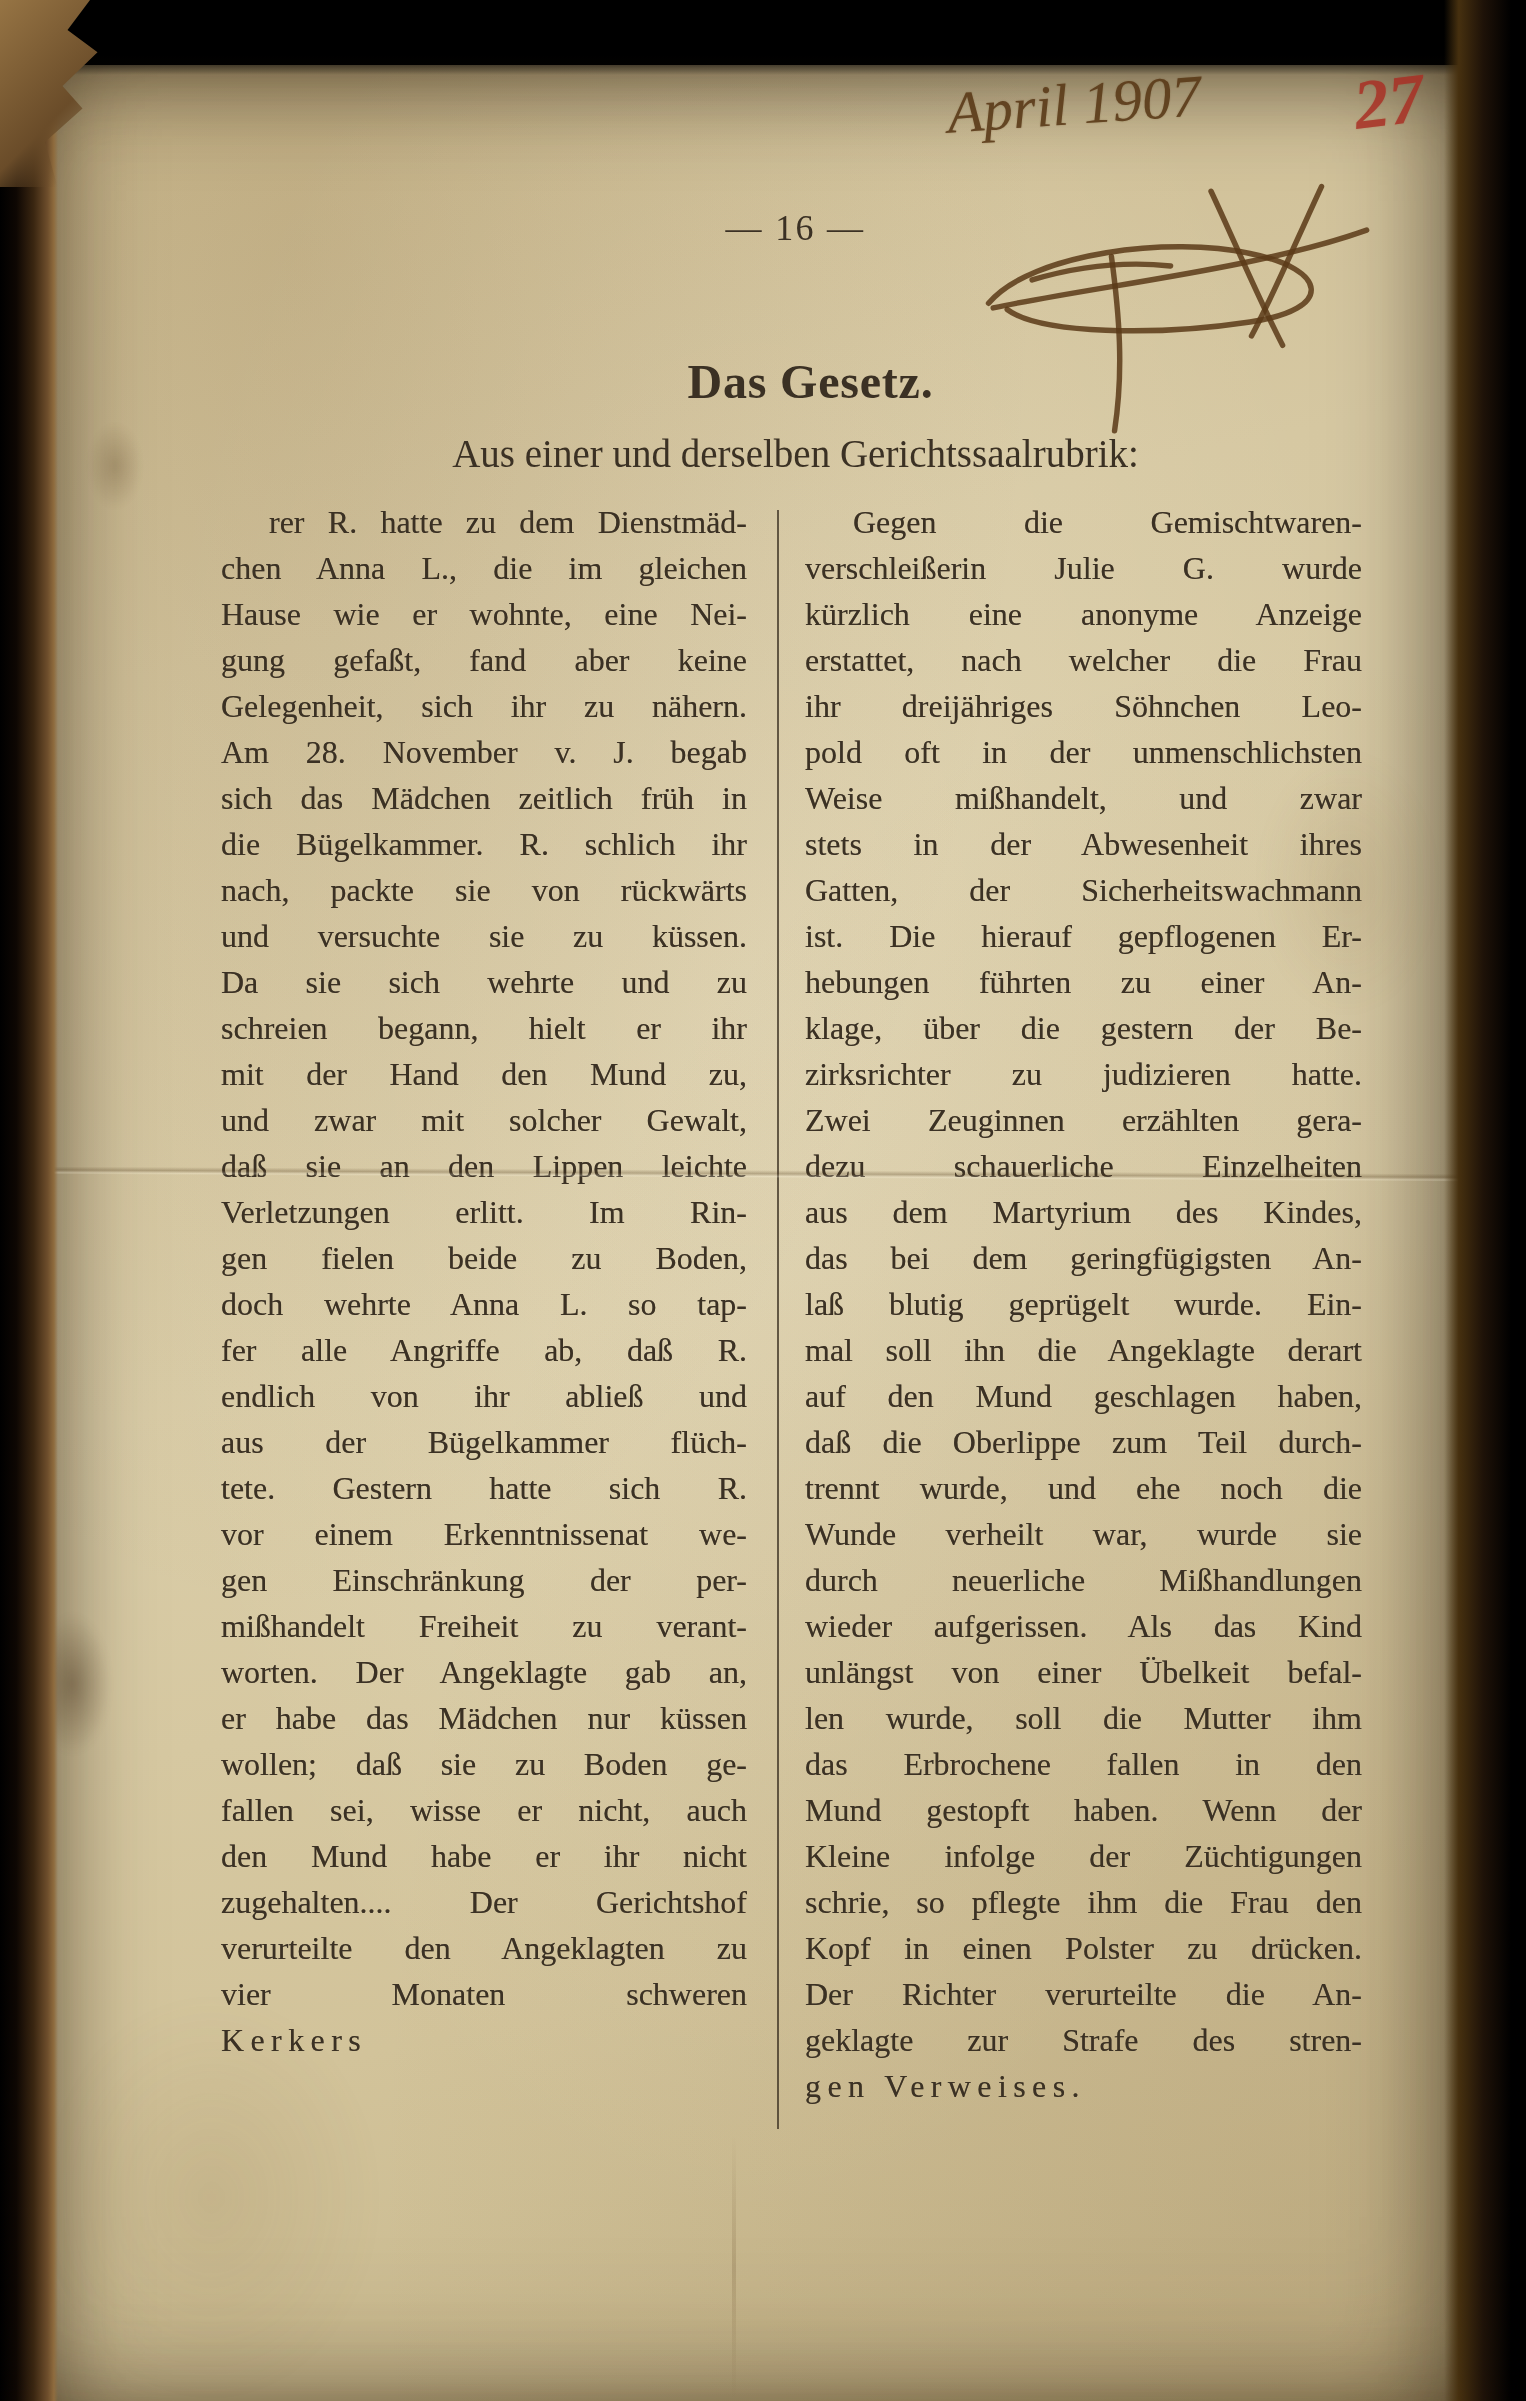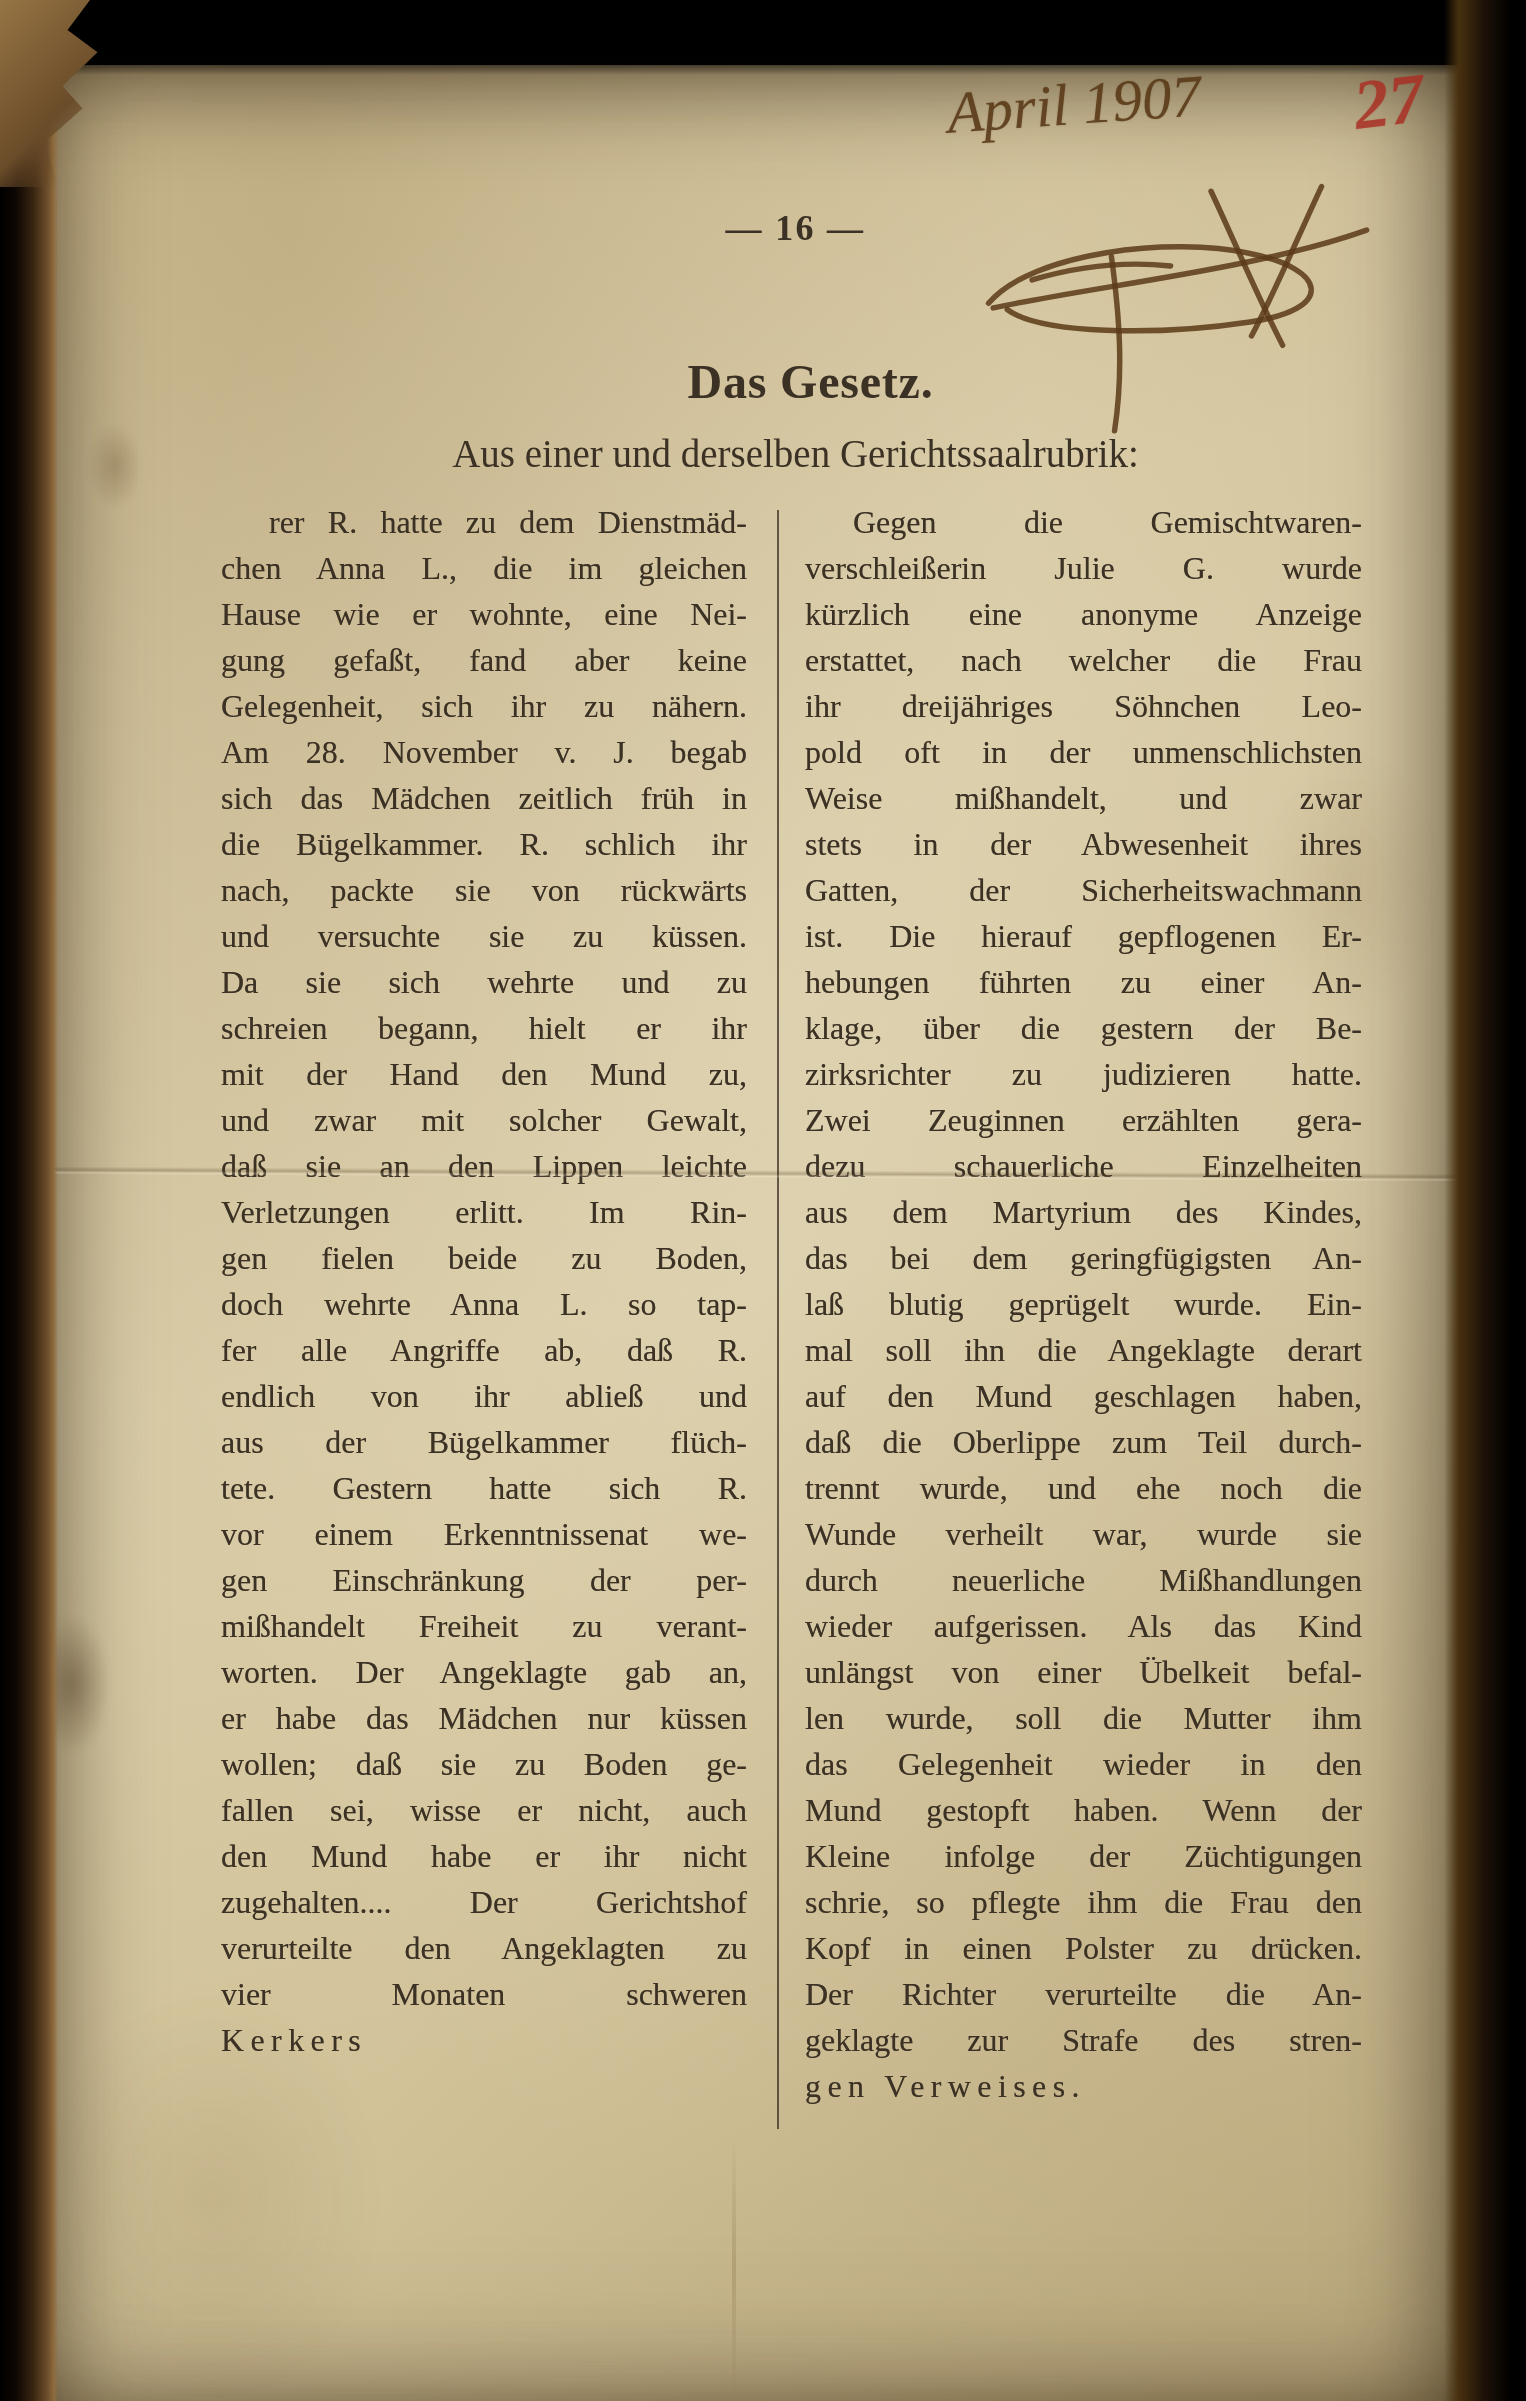--- a/index.html
+++ b/index.html
@@ -67,21 +67,21 @@
   }
   .crease-vertical {
     position: absolute; left: 688px; top: 2070px; width: 3.9px; height: 266px;
     background: linear-gradient(0deg, rgba(90,62,28,0) 0%, rgba(90,62,28,0.18) 50%, rgba(90,62,28,0) 100%);
     pointer-events: none;
   }
 
   
   .content-center { position: absolute; left: 177px; width: 1149px; text-align: center; color: var(--color-ink_text, #3b3124); }
 
-  .pagenum  { top: 142px; font-size: 36px; font-weight: bold; letter-spacing: 2.3px; }
+  .pagenum  { top: 142px; font-size: 36px; font-weight: normal; letter-spacing: 2.3px; }
   .title    { top: 274px; font-size: 48px; font-weight: bold; letter-spacing: 0.8px; margin: 15px; }
   .subtitle { top: 366px; font-size: 39px; font-weight: normal; margin: 0; }
 
   .columns { position: absolute; left: 177px; top: 434px; width: 1149px; }
   .col {
     position: absolute; top: 0;
     font-size: 32px; line-height: 46px;
     color: var(--color-ink_text, #3b3124);
     text-shadow: 0 0 0.5px rgba(59,49,36,0.55);
   }
@@ -208,21 +208,21 @@
           <div class="line">laß blutig geprügelt wurde. Ein-</div>
           <div class="line">mal soll ihn die Angeklagte derart</div>
           <div class="line">auf den Mund geschlagen haben,</div>
           <div class="line">daß die Oberlippe zum Teil durch-</div>
           <div class="line">trennt wurde, und ehe noch die</div>
           <div class="line">Wunde verheilt war, wurde sie</div>
           <div class="line">durch neuerliche Mißhandlungen</div>
           <div class="line">wieder aufgerissen. Als das Kind</div>
           <div class="line">unlängst von einer Übelkeit befal-</div>
           <div class="line">len wurde, soll die Mutter ihm</div>
-          <div class="line">das Gelegenheit wieder in den</div>
+          <div class="line">das Erbrochene fallen in den</div>
           <div class="line">Mund gestopft haben. Wenn der</div>
           <div class="line">Kleine infolge der Züchtigungen</div>
           <div class="line">schrie, so pflegte ihm die Frau den</div>
           <div class="line">Kopf in einen Polster zu drücken.</div>
           <div class="line">Der Richter verurteilte die An-</div>
           <div class="line">geklagte zur Strafe des stren-</div>
           <div class="line last">gen Verweises.</div>
         </div>
     </div>
 

